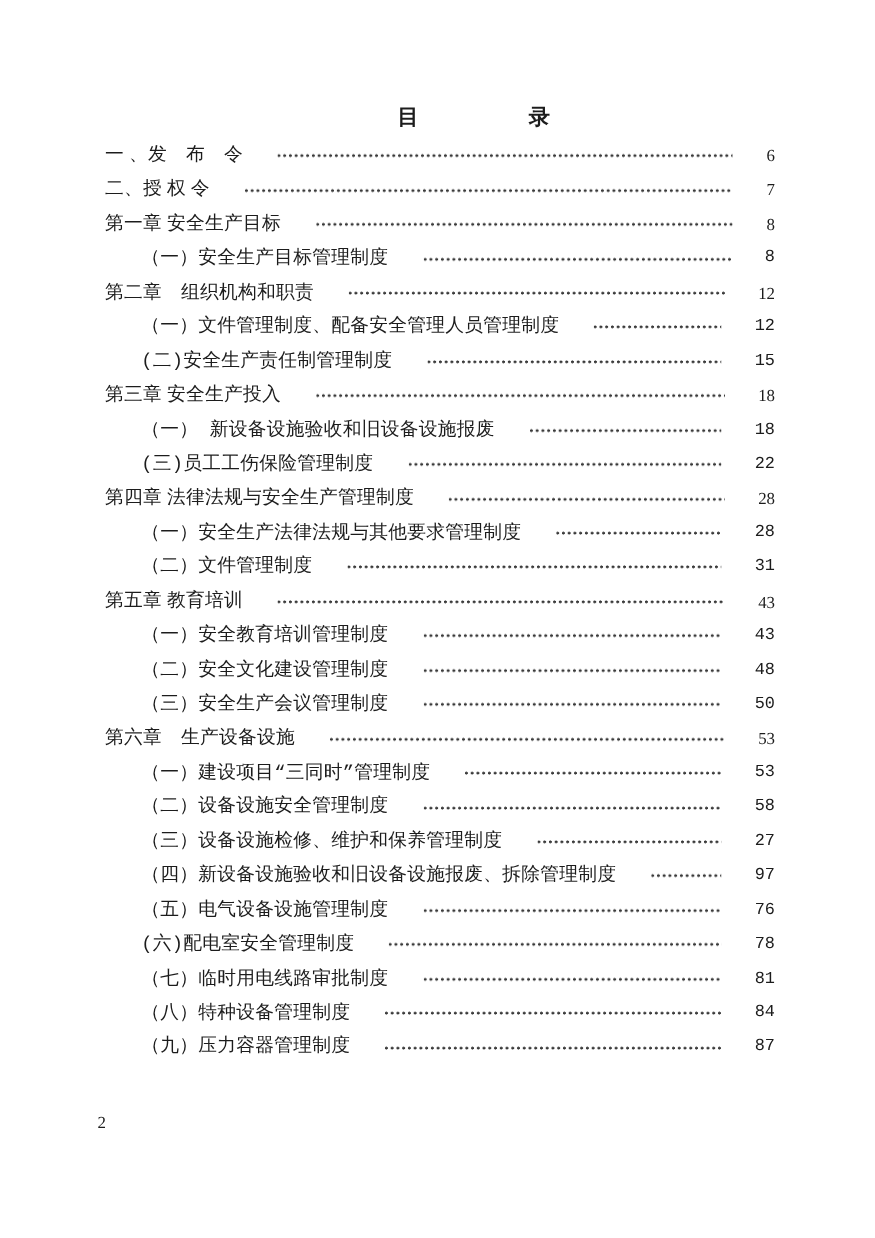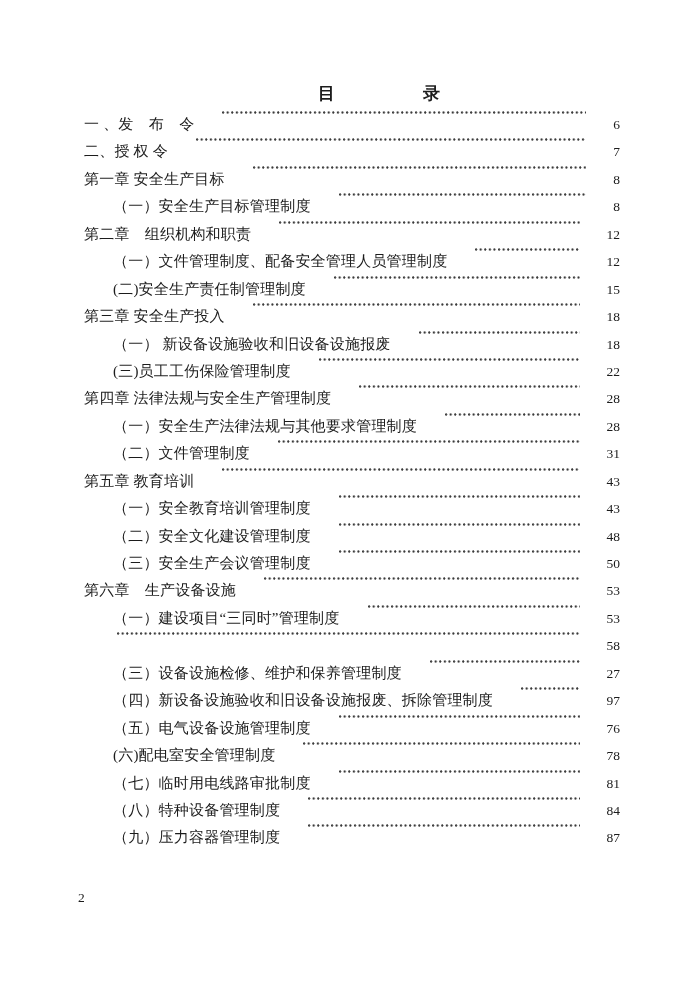--- a/index.html
+++ b/index.html
@@ -27,29 +27,30 @@
     line-height: 20px;
   }
   .toc {
     position: absolute;
     top: 111px;
     left: 84px;
     right: 80px;
   }
   .row {
     display: flex;
-    align-items: flex-start;
+    align-items: center;
     height: 27.45px;
     line-height: 27.45px;
     font-size: 15px;
     white-space: pre;
     gap: 24px;
   }
   .row.lvl1 {
     padding-left: 29px;
+    font-family: Liberation Mono, monospace;
   }
   .row .t {
     white-space: pre;
     letter-spacing: 0.2px;
   }
   .row .leader {
     flex: 1;
     height: 3px;
     margin: 0 3px 0 4px;
     background-image: radial-gradient(circle at 1.1px 1.5px, #3a3a3a 0.9px, rgba(0,0,0,0) 1.4px);
@@ -188,20 +189,21 @@
     <span class="p">53</span>
   </div>
 
   <div class="row lvl1">
     <span class="t">（一）建设项目“三同时”管理制度</span>
     <span class="leader"></span>
     <span class="p">53</span>
   </div>
 
   <div class="row lvl1">
+    <span class="t">（二）设备设施安全管理制度</span>
     <span class="leader"></span>
     <span class="p">58</span>
   </div>
 
   <div class="row lvl1">
     <span class="t">（三）设备设施检修、维护和保养管理制度</span>
     <span class="leader"></span>
     <span class="p">27</span>
   </div>
 

